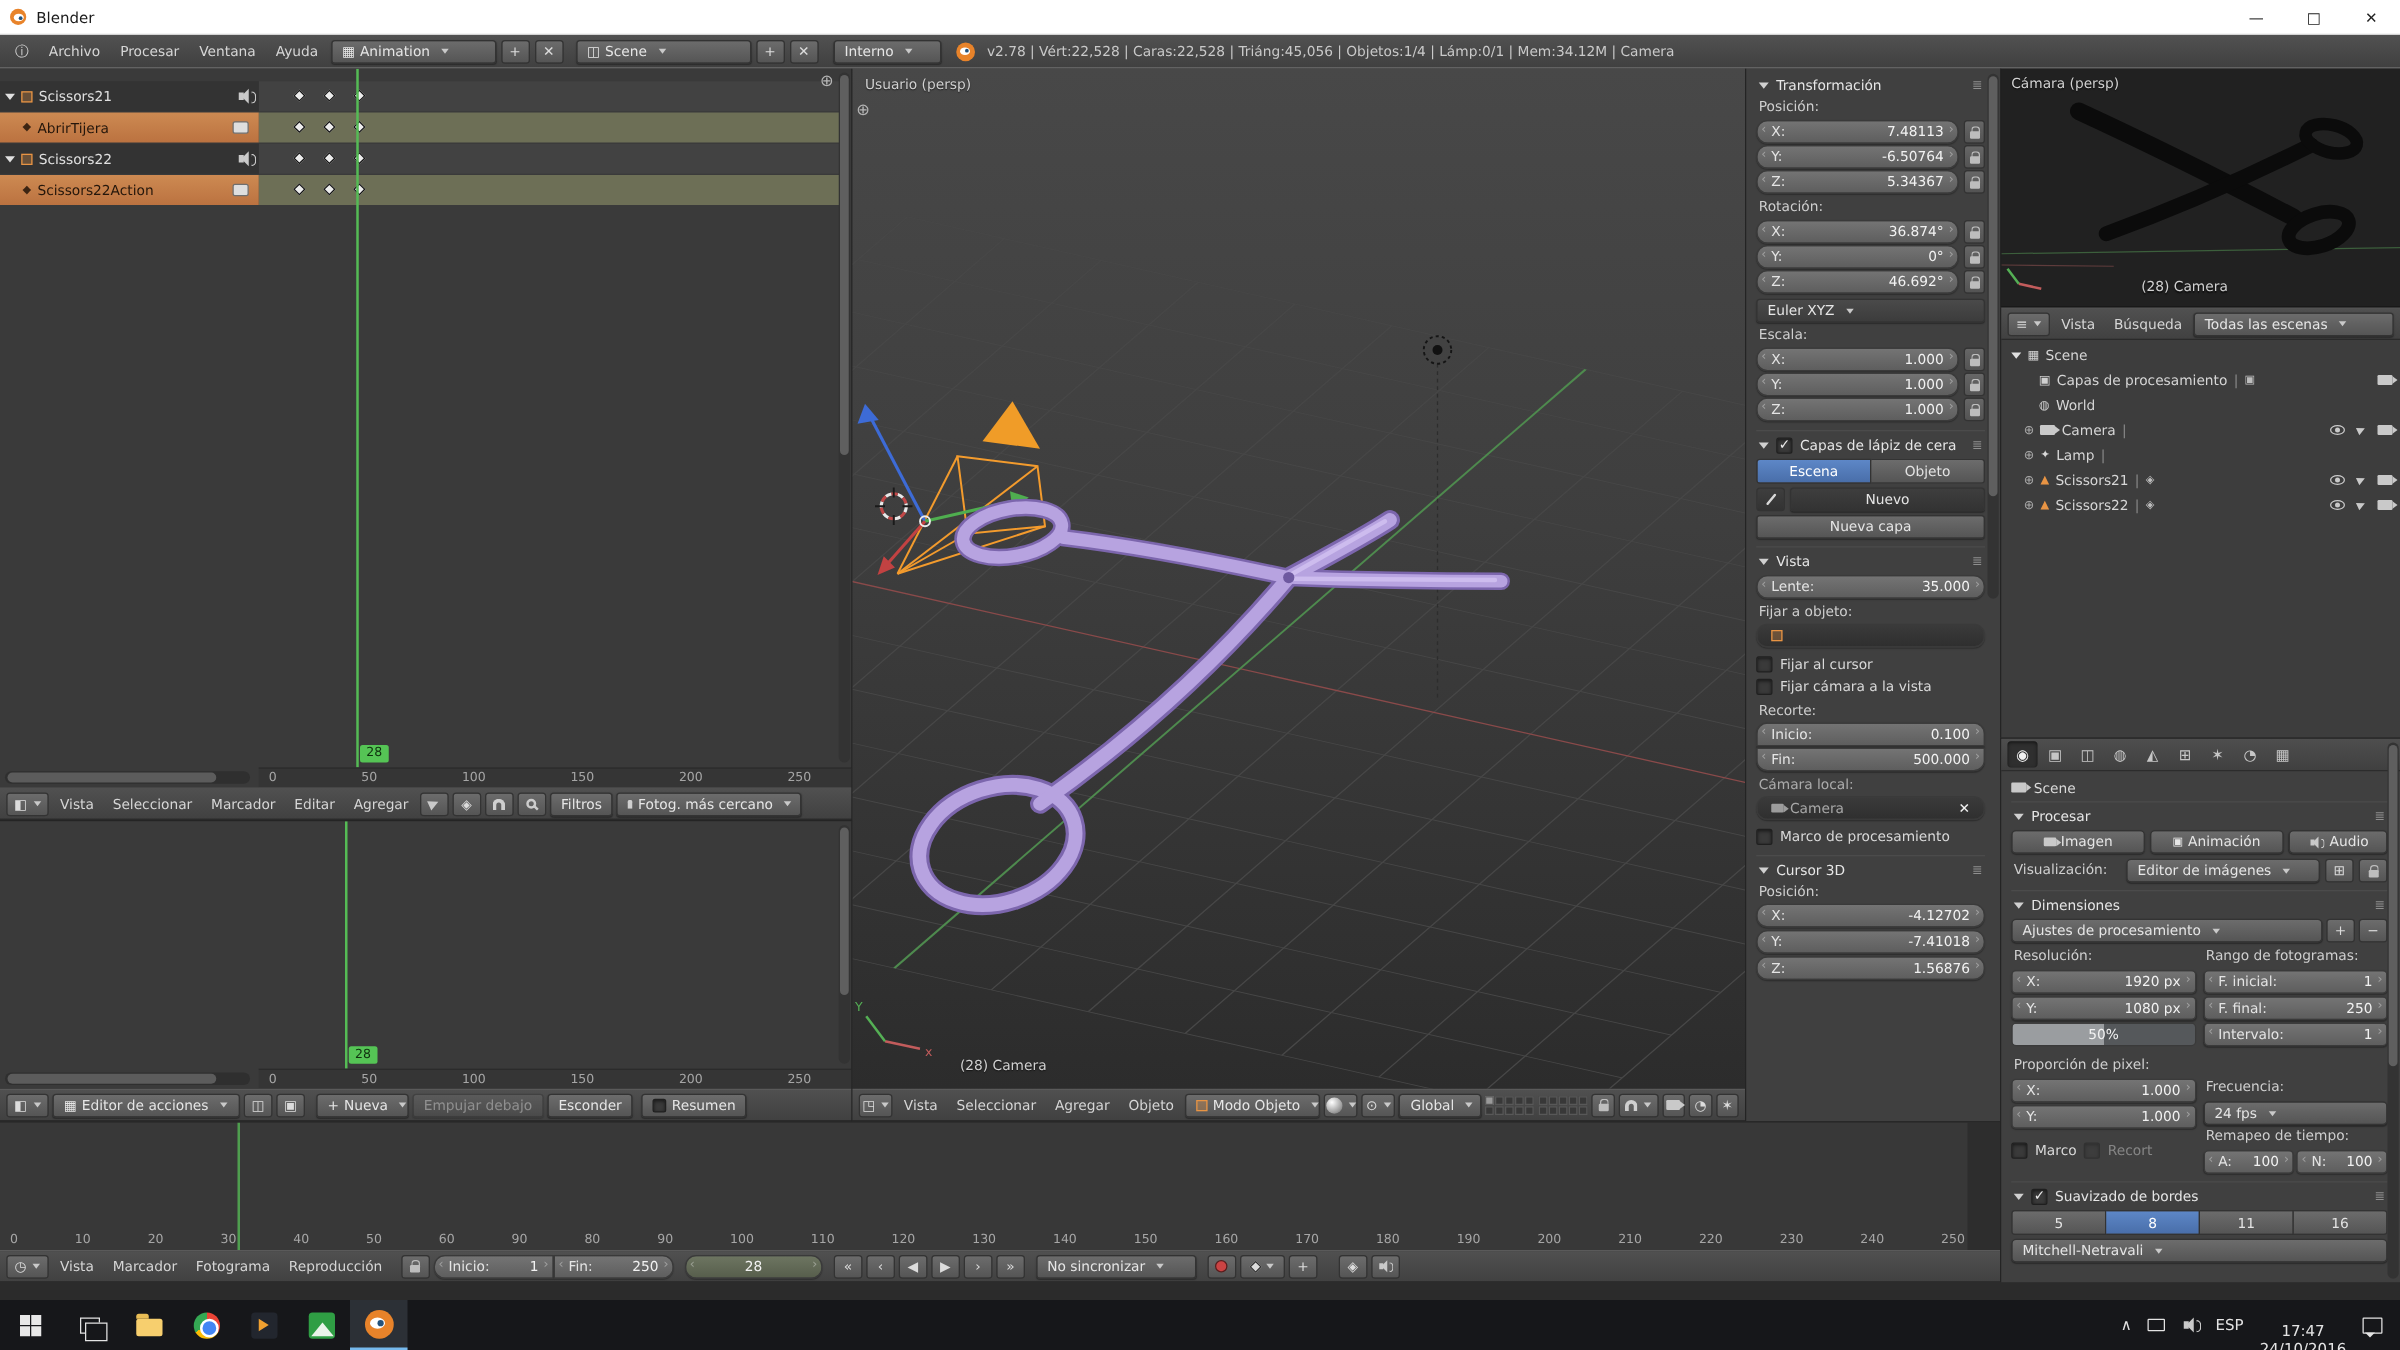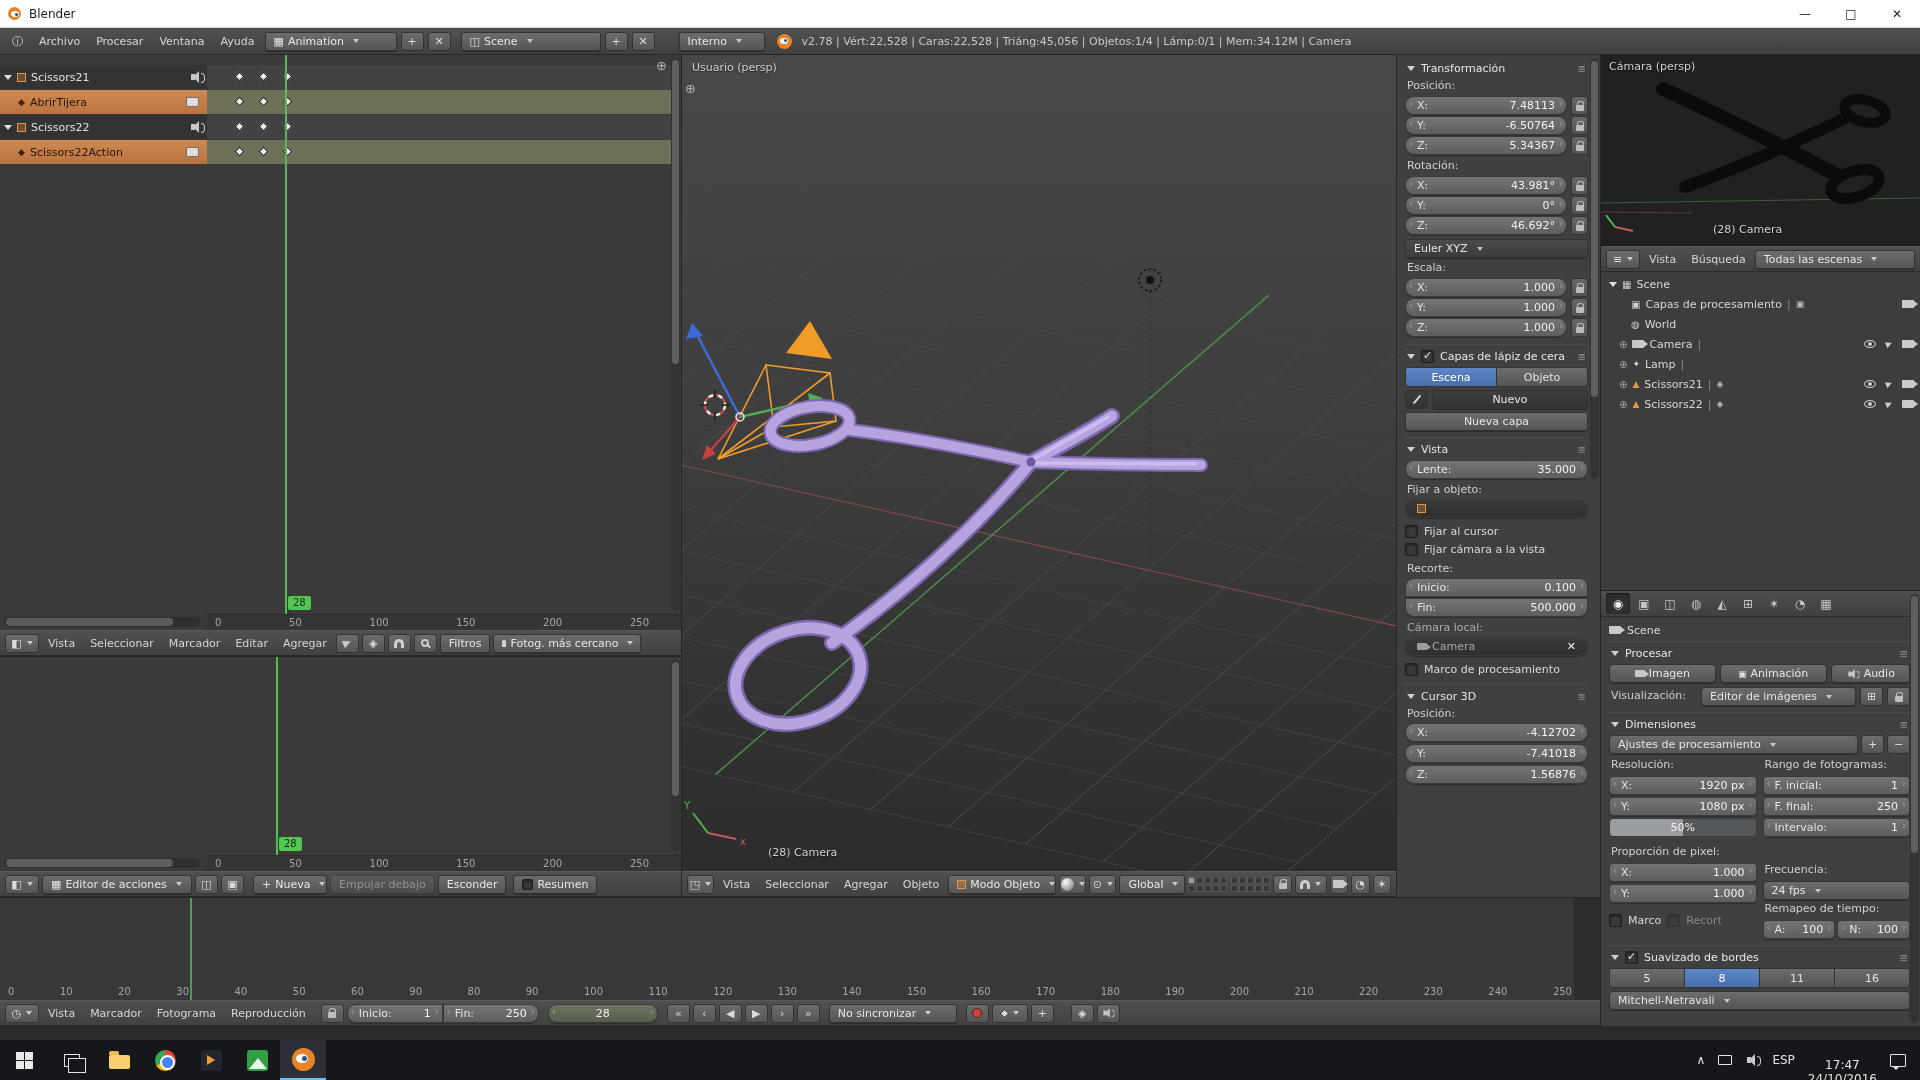--- a/index.html
+++ b/index.html
@@ -191,21 +191,21 @@
       <span>Animation</span>
     </div>
     <span class="iconbtn">+</span>
     <span class="iconbtn">✕</span>
     <div class="btn dd" style="width:140px;margin-left:6px;">
       <span>◫</span>
       <span>Scene</span>
     </div>
     <span class="iconbtn">+</span>
     <span class="iconbtn">✕</span>
-    <div class="btn dd" style="width:86px;margin-left:20px;">
+    <div class="btn dd" style="width:86px;margin-left:8px;">
       <span>Interno</span>
     </div>
     <span class="i-blog" style="margin-left:8px;"></span>
     <span style="color:#c9c9c9;margin-left:6px;">v2.78 | Vért:22,528 | Caras:22,528 | Triáng:45,056 | Objetos:1/4 | Lámp:0/1 | Mem:34.12M | Camera</span>
   </div>
 
   <div id="workspace">
 
     <div id="dopesheet">
       <div class="body">
@@ -489,21 +489,21 @@
                 <span class="v">5.34367</span>
               </div>
             <span class="lockbtn">
                 <span class="i-lock"></span>
               </span>
           </div>
           <div class="nplbl" style="margin-top:4px;">Rotación:</div>
           <div class="np-row">
             <div class="fld">
                 <span class="l">X:</span>
-                <span class="v">43.981°</span>
+                <span class="v">36.874°</span>
               </div>
             <span class="lockbtn">
                 <span class="i-lock"></span>
               </span>
           </div>
           <div class="np-row">
             <div class="fld">
                 <span class="l">Y:</span>
                 <span class="v">0°</span>
               </div>

